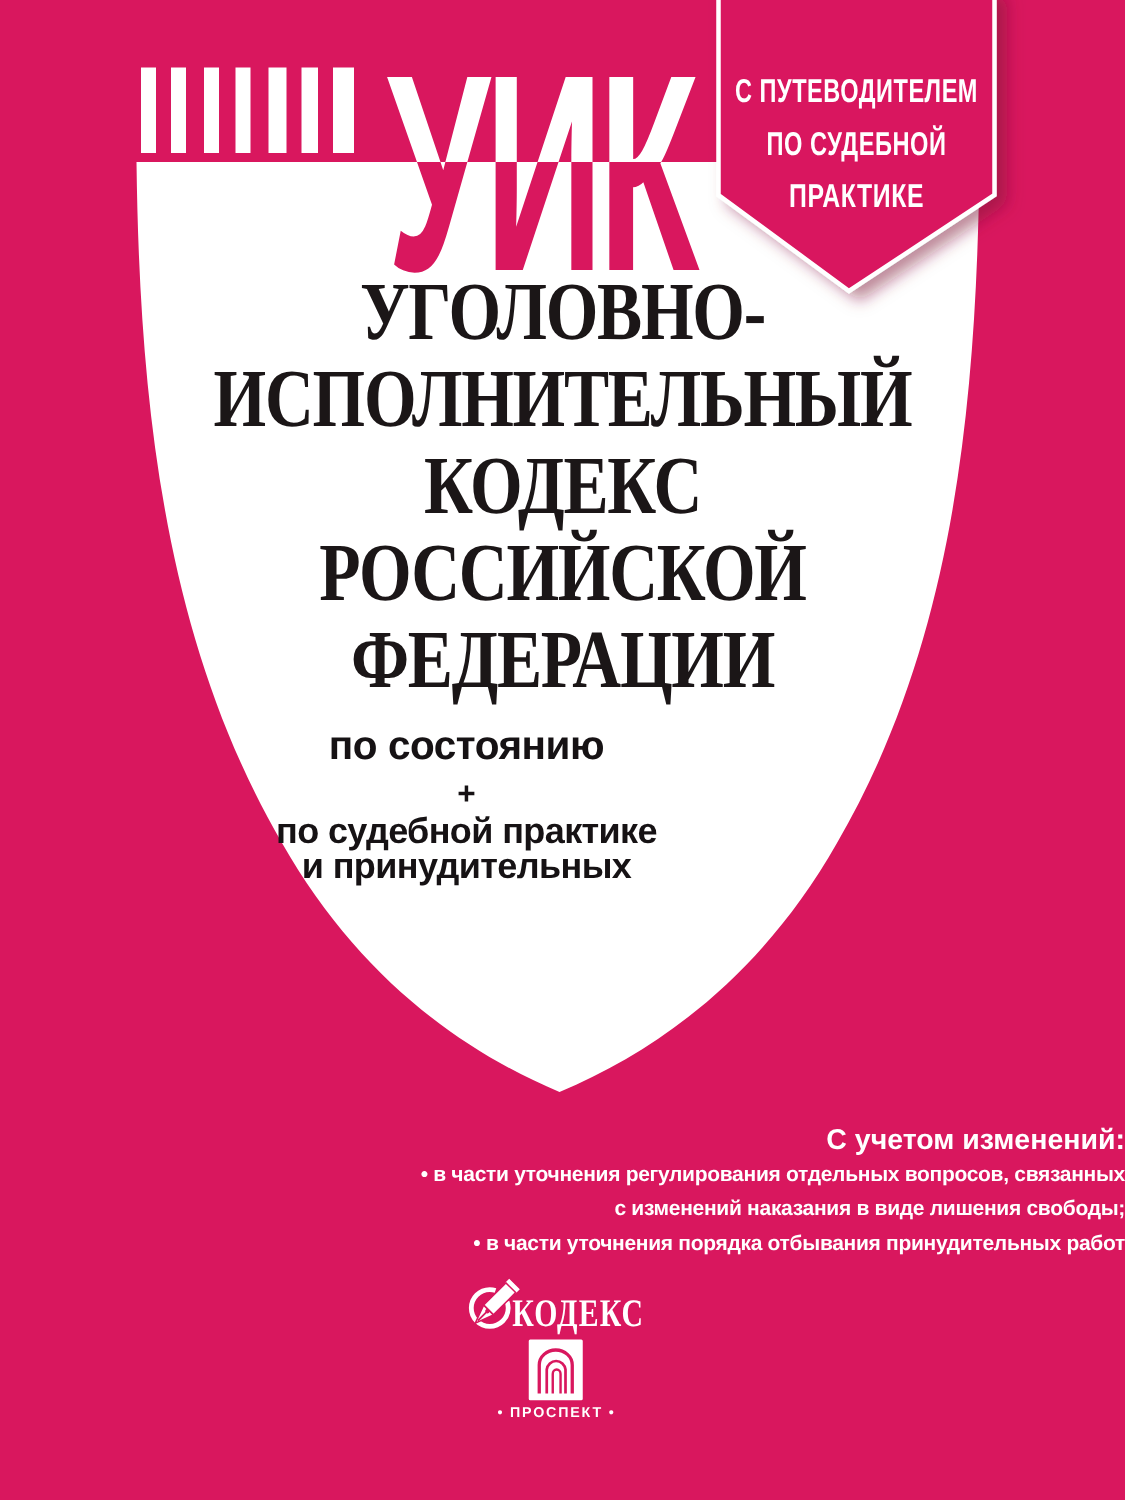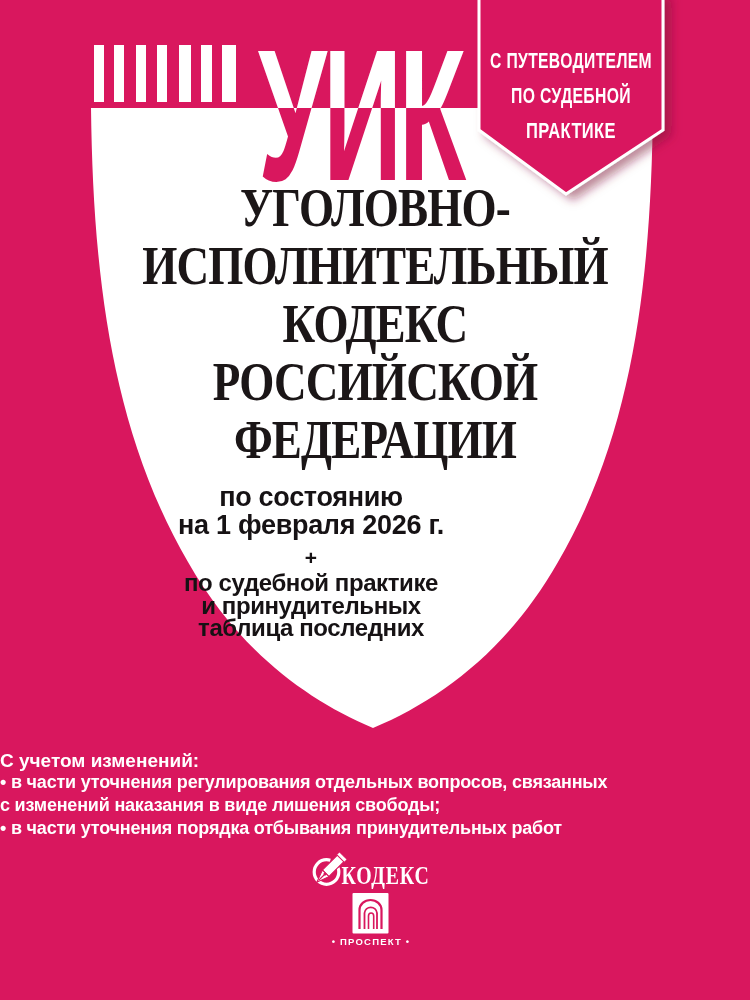--- a/index.html
+++ b/index.html
@@ -40,24 +40,24 @@
     position:absolute;top:483px;left:0;width:622px;
     text-align:center;color:#161214;font-weight:bold;
   }
   .ed-status{font-size:27px;line-height:28px;letter-spacing:-.3px;}
   .ed-plus{font-size:21px;line-height:22px;margin-top:8px;}
   .ed-extras{margin-top:3px;}
   .ed-extra{font-size:24px;line-height:22.5px;letter-spacing:-.4px;}
 
   .amendments{
     position:absolute;top:750px;left:0;width:750px;
-    text-align:left;color:#ffffff;font-weight:bold;
+    text-align:right;color:#ffffff;font-weight:bold;
   }
   .am-head{font-size:19px;line-height:21px;}
-  .am-line{font-size:18px;line-height:23px;letter-spacing:-.2px;}
+  .am-line{font-size:14px;line-height:23px;letter-spacing:-.2px;}
 </style>
 </head>
 <body>
 
 <div class="stage">
 
   <svg class="art" width="750" height="1000" viewBox="0 0 750 1000">
     <defs>
       <clipPath id="bandClip">
           <rect x="0" y="0" width="750" height="108"></rect>
@@ -129,26 +129,24 @@
   <div class="title">
     <div>УГОЛОВНО-</div>
     <div>ИСПОЛНИТЕЛЬНЫЙ</div>
     <div>КОДЕКС</div>
     <div>РОССИЙСКОЙ</div>
     <div>ФЕДЕРАЦИИ</div>
   </div>
 
   <div class="edition">
     <div class="ed-status">по состоянию</div>
-    <div class="ed-status">на 1 февраля 2026 г.</div>
     <div class="ed-plus">+</div>
     <div class="ed-extras">
       <div class="ed-extra">по судебной практике</div>
       <div class="ed-extra">и принудительных</div>
-      <div class="ed-extra">таблица последних</div>
     </div>
   </div>
 
   <div class="amendments">
     <div class="am-head">С учетом изменений:</div>
     <div class="am-line">•  в части уточнения регулирования отдельных вопросов, связанных</div>
     <div class="am-line">с изменений наказания в виде лишения свободы;</div>
     <div class="am-line">•  в части уточнения порядка отбывания принудительных работ</div>
   </div>
 

